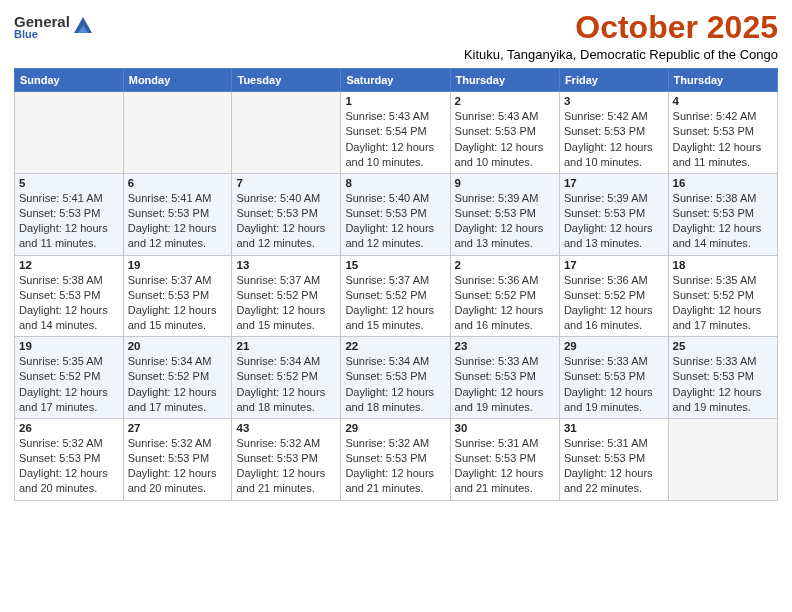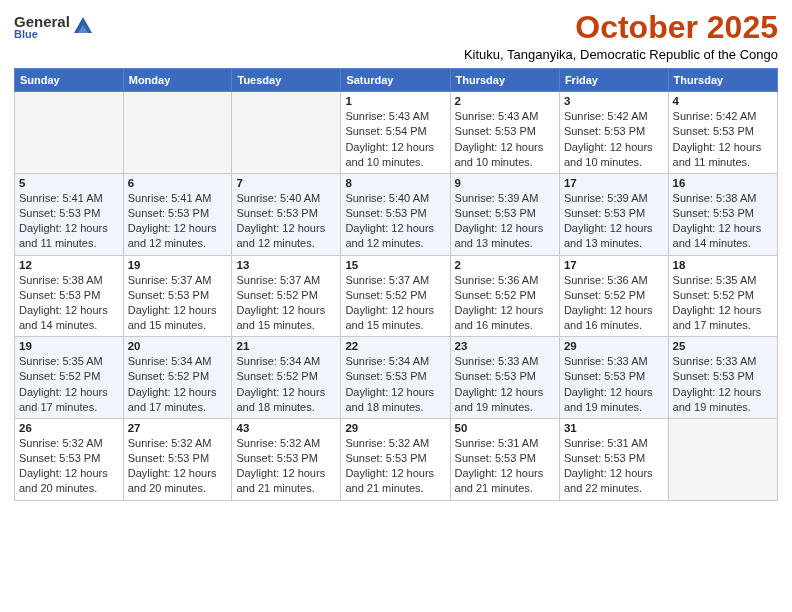--- a/index.html
+++ b/index.html
@@ -259,21 +259,21 @@
           </td>
           <td>
             <div class="day-num">43</div>
             <div class="day-info">Sunrise: 5:32 AM<br>Sunset: 5:53 PM<br>Daylight: 12 hours<br>and 21 minutes.</div>
           </td>
           <td>
             <div class="day-num">29</div>
             <div class="day-info">Sunrise: 5:32 AM<br>Sunset: 5:53 PM<br>Daylight: 12 hours<br>and 21 minutes.</div>
           </td>
           <td>
-            <div class="day-num">50</div>
+            <div class="day-num">30</div>
             <div class="day-info">Sunrise: 5:31 AM<br>Sunset: 5:53 PM<br>Daylight: 12 hours<br>and 21 minutes.</div>
           </td>
           <td>
             <div class="day-num">31</div>
             <div class="day-info">Sunrise: 5:31 AM<br>Sunset: 5:53 PM<br>Daylight: 12 hours<br>and 22 minutes.</div>
           </td>
           <td class="empty-cell"></td>
         </tr>
       </tbody>
   </table>

